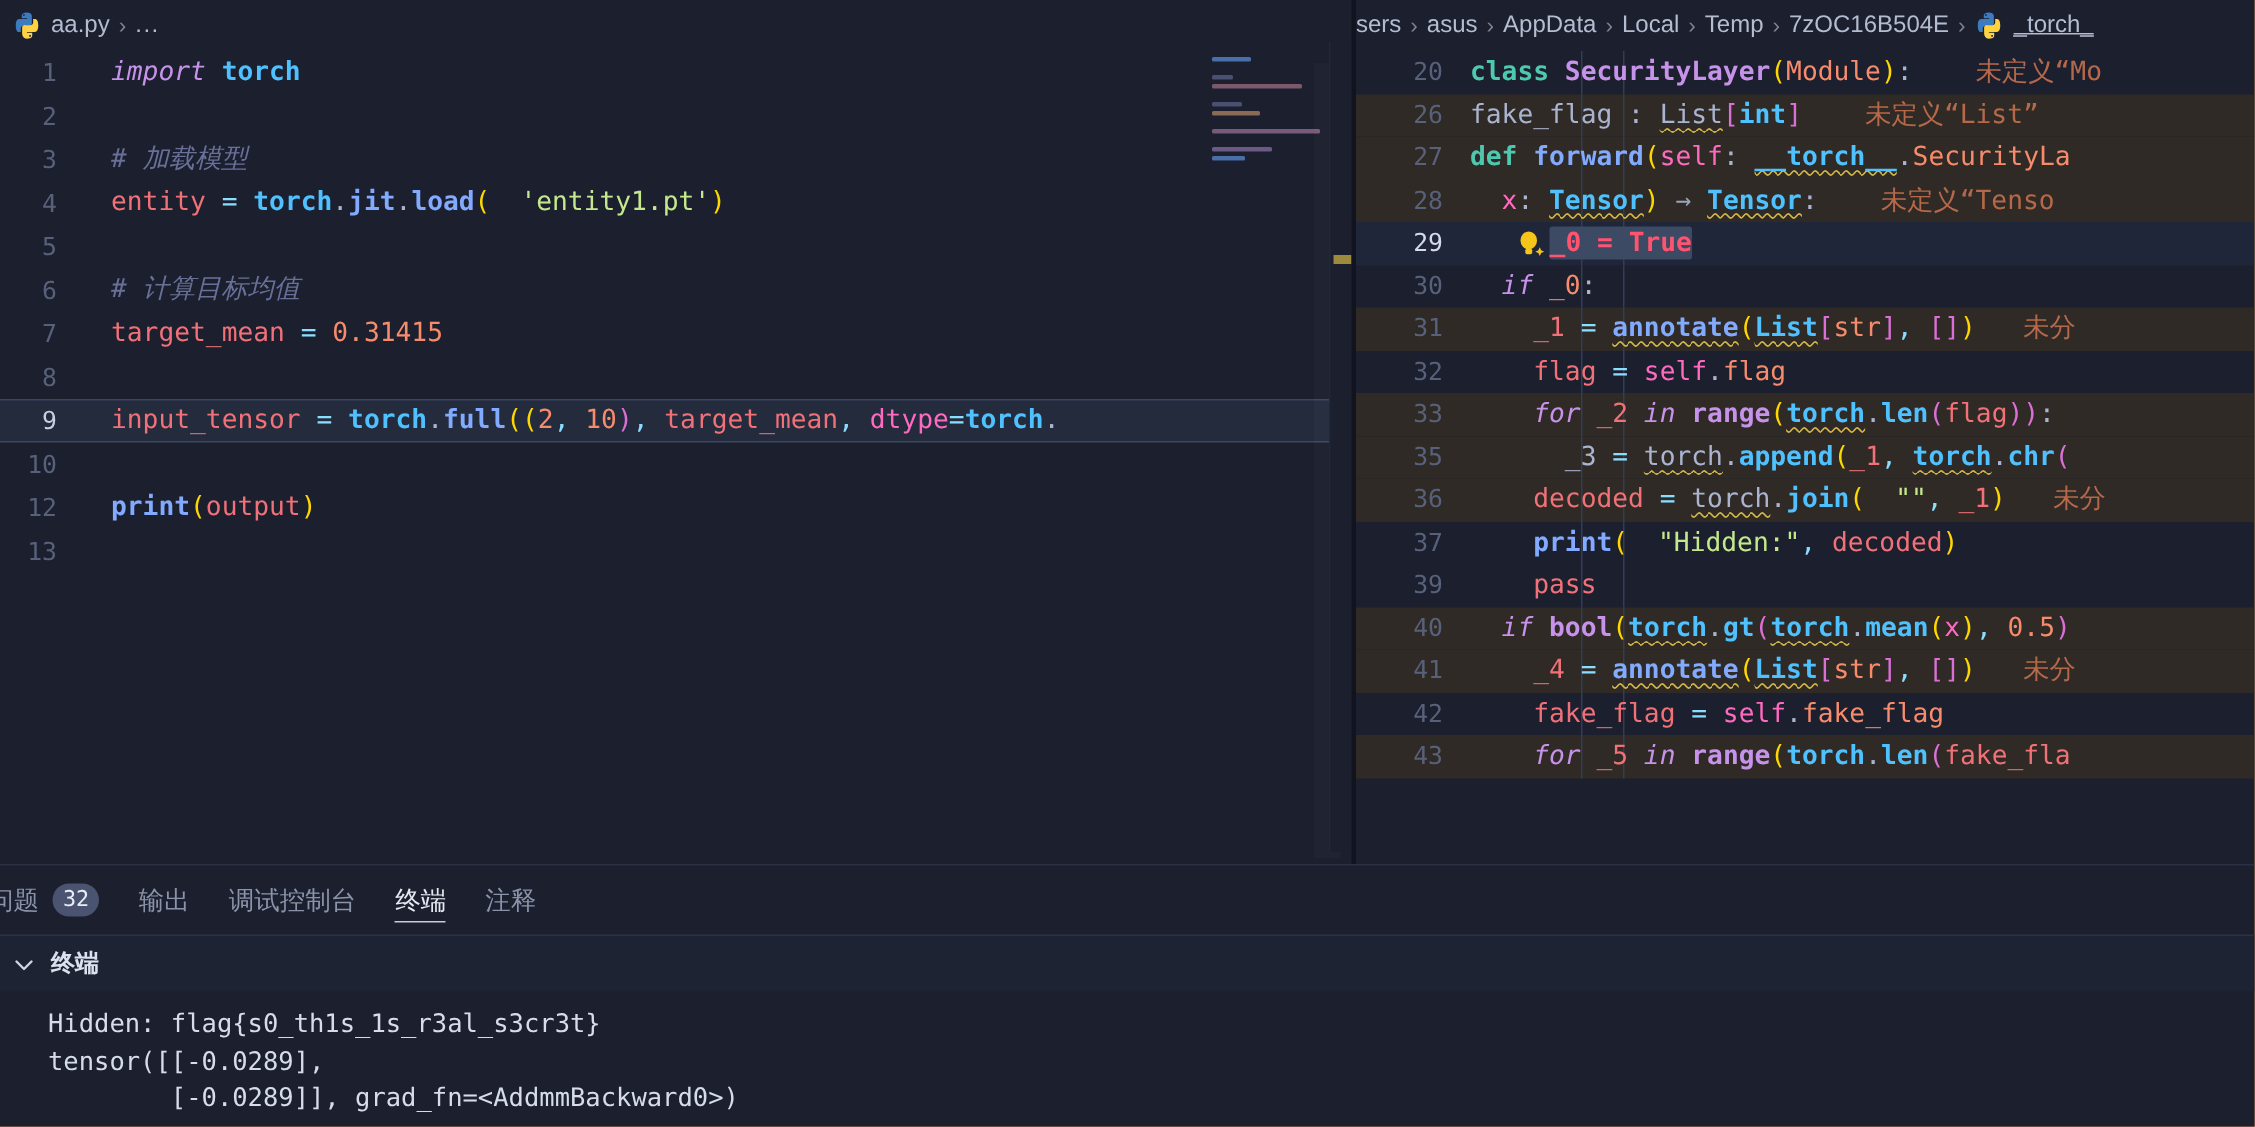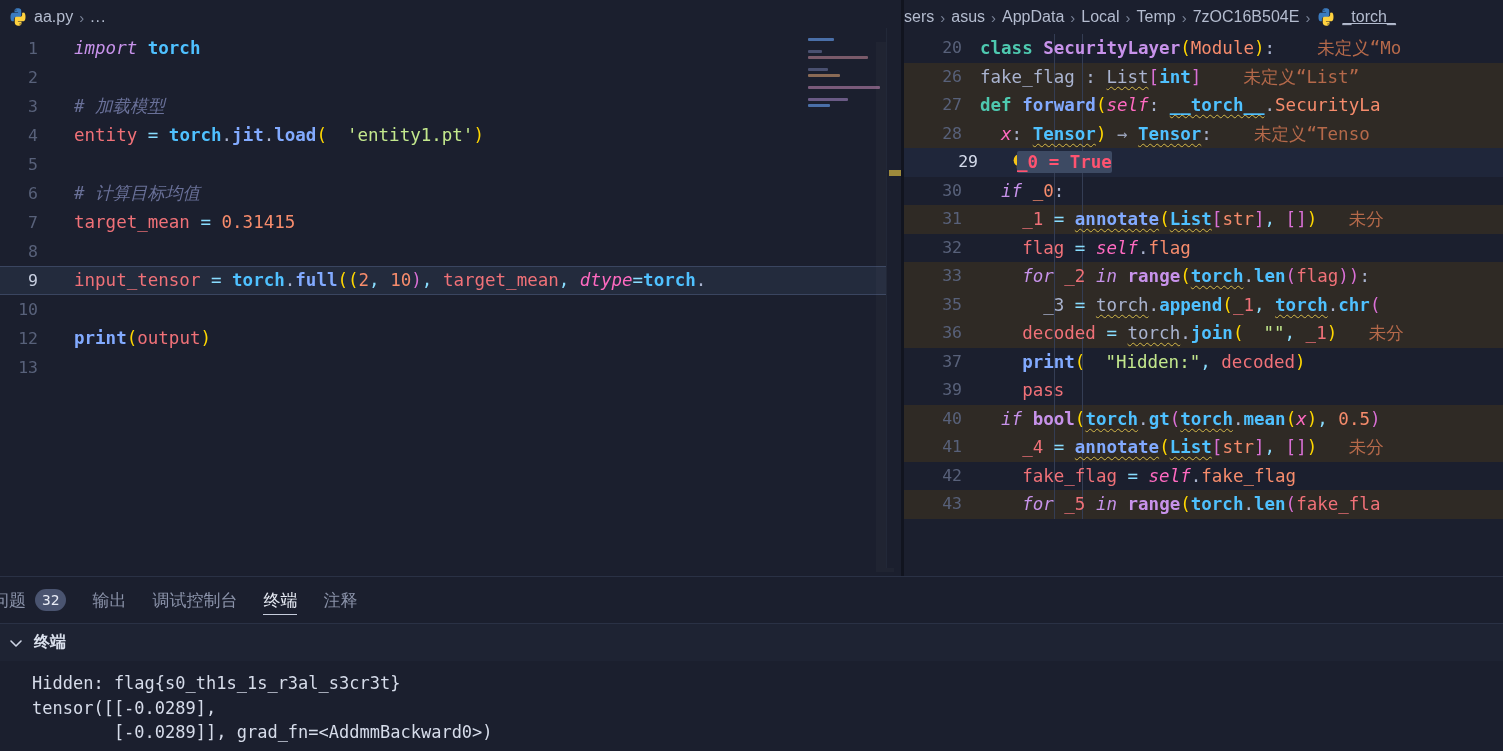--- a/index.html
+++ b/index.html
@@ -45,21 +45,21 @@
   .t-fn      { color:#82aaff; font-weight:bold; }
   .t-var     { color:#f07178; }
   .t-op      { color:#89ddff; }
   .t-num     { color:#f78c6c; }
   .t-str     { color:#c3e88d;margin-left:20px; }
   .t-cmt     { color:#697098; font-style:italic; }
   .t-punct   { color:#89ddff; }
   .t-paren1  { color:#ffd700; }
   .t-paren2  { color:#da70d6; }
   .t-class   { color:#c792ea; font-weight:bold; }
-  .t-self    { color:#ff6ac1; font-style:italic; }
+  .t-self    { color:#ff6ac1; }
   .t-def     { color:#4ec9b0; font-weight:bold; }
   .t-type    { color:#4fc1ff; font-weight:bold; }
   .t-true    { color:#ff5370; font-weight:bold; }
   .t-plain   { color:#aab4d0; }
   .t-err     { color:#b5694a; }
   .t-arrow   { color:#9aa3ba; }
 
   .squig {
     text-decoration: underline wavy #d4b84a;
     text-underline-offset: 3px;
@@ -88,29 +88,29 @@
     height:34px; display:flex; align-items:center; gap:6px;
     font-family:"Liberation Sans", sans-serif; font-size:16px;
     color:#a3acc2; white-space:nowrap; overflow:hidden;
   }
   .r-code { position:relative; font-size:17.5px; line-height:28.5px; }
   .rrow { display:flex; height:28.5px; align-items:center; white-space:pre; position:relative; }
   .rgutter {
     width:72px; flex:0 0 72px; text-align:right; padding-right:14px;
     color:#58617a; font-size:16.5px;
   }
-  .rgutter.cur { color:#d4daea;margin-left:16px; }
+  .rgutter.cur { color:#d4daea; }
   .rtext { position:relative; padding-left:4px; }
   .row-dim { background:#2f2a25; }
   .row-cur { background:#1f263a; }
   .indent-guide {
     position:absolute; top:0; bottom:0; width:1px; background:#343d54;
   }
   .bulb { position:absolute; left:106px; top:4px; width:22px; height:22px; }
-  .sel-token { background:#3d4a63; border-radius:2px; padding:1px 0; }
+  .sel-token { background:#3d4a63; border-radius:2px; padding:1px 0;margin-left:32px; }
 
   
   .panel {
     position:absolute; left:0; top:576px; width:1503px; height:175px;
     background:#1b1f2e; border-top:1px solid #2a3145;
   }
   .panel-tabs {
     height:46px; display:flex; align-items:center; gap:26px; padding-left:0px;
     font-family:"Liberation Sans", sans-serif; font-size:17px;
   }

